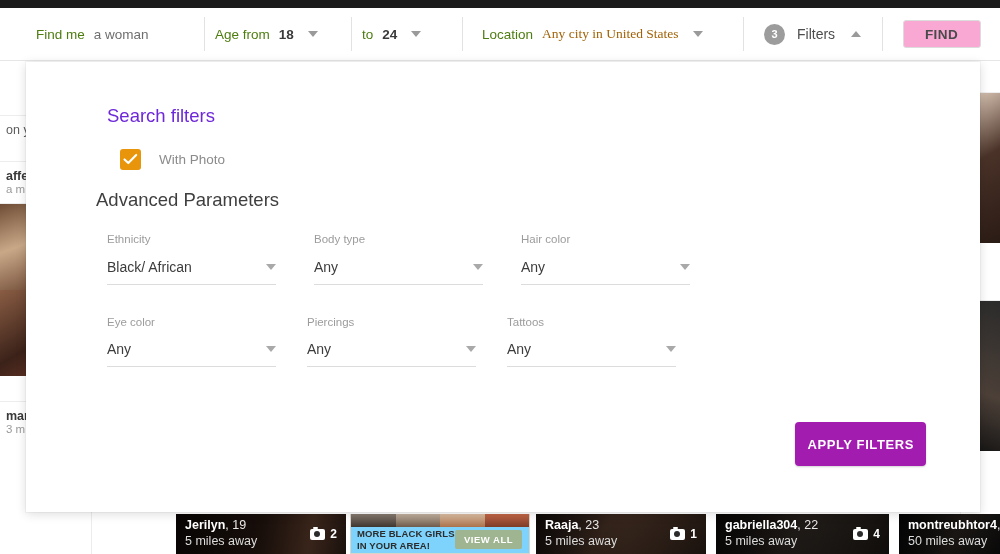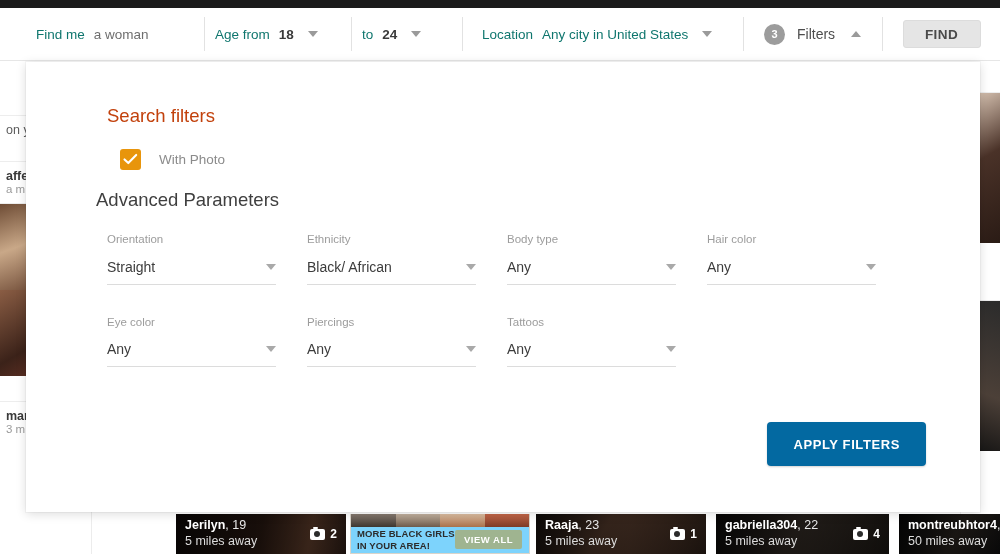--- a/index.html
+++ b/index.html
@@ -27,45 +27,45 @@
   .sb-cell {
     display: flex; align-items: center;
     height: 100%;
     position: relative;
     padding: 0 12px;
   }
   .sb-sep::after {
     content: ""; position: absolute; right: 0; top: 9px; bottom: 9px;
     width: 1px; background: #e2e2e2;
   }
-  .sb-label { color: #0f766e; font-size: 13.5px; margin-right: 9px; white-space: nowrap; }
+  .sb-label { color: #4d7c0f; font-size: 13.5px; margin-right: 9px; white-space: nowrap; }
   .sb-value { color: #3b3b3b; font-size: 13.5px; font-weight: 700; white-space: nowrap; }
   .sb-value.plain { font-weight: 400; color: #6e6e6e; }
-  .sb-value.loc { font-weight: 400; color: #0f766e; }
+  .sb-value.loc { font-weight: 400; color: #a16207; font-family: Liberation Serif, serif; }
   .caret-dn {
     width: 0; height: 0; margin-left: 14px;
     border-left: 5px solid transparent; border-right: 5px solid transparent;
     border-top: 6px solid #9a9a9a;
   }
   .caret-up {
     width: 0; height: 0; margin-left: 16px;
     border-left: 5px solid transparent; border-right: 5px solid transparent;
     border-bottom: 6px solid #9a9a9a;
   }
   .badge-count {
     width: 21px; height: 21px; border-radius: 50%;
     background: #9c9c9c; color: #fff;
     font-size: 11px; font-weight: 700;
     display: flex; align-items: center; justify-content: center;
     margin-right: 12px;
   }
   .filters-text { color: #4d4d4d; font-size: 14px; }
   .find-btn {
     width: 78px; height: 28px;
-    background: #e5e5e5;
+    background: #f9a8d4;
     border: 1px solid #dcdcdc;
     border-radius: 3px;
     color: #4a4a4a; font-size: 13.5px; font-weight: 700;
     letter-spacing: .4px;
     display: flex; align-items: center; justify-content: center;
     cursor: pointer;
   }
 
   
   .bg-left {
@@ -98,21 +98,21 @@
 
   
   .panel {
     position: absolute; left: 26px; top: 62px; width: 954px; height: 450px;
     background: #ffffff;
     box-shadow: 0 2px 10px rgba(0,0,0,.14), 0 0 0 1px rgba(0,0,0,.03);
     z-index: 20;
   }
   .panel-title {
     position: absolute; left: 81px; top: 43px;
-    font-size: 18.5px; color: #c2410c; font-weight: 400;
+    font-size: 18.5px; color: #6d28d9; font-weight: 400;
   }
   .with-photo-row {
     position: absolute; left: 94px; top: 87px;
     display: flex; align-items: center;
   }
   .cbox {
     width: 21px; height: 21px; border-radius: 3px;
     background: #e8950c; position: relative; cursor: pointer;
     flex: 0 0 auto;
   }
@@ -143,23 +143,23 @@
   }
   .field-value { font-size: 14px; color: #3c3c3c; }
   .fs-caret {
     width: 0; height: 0;
     border-left: 5px solid transparent; border-right: 5px solid transparent;
     border-top: 6px solid #a9a9a9;
   }
 
   .apply-btn {
     position: absolute; right: 54px; bottom: 46px;
-    background: #0369a1;
+    background: #a21caf;
     border: none; border-radius: 4px;
-    padding: 0 26px; height: 44px; min-width: 113px;
+    padding: 0 12px; height: 44px; min-width: 113px;
     color: #fff; font-size: 13px; font-weight: 700; letter-spacing: .6px;
     cursor: pointer;
     box-shadow: 0 1px 2px rgba(0,0,0,.18);
     display: flex; align-items: center; justify-content: center;
   }
 
   
   .cardstrip {
     position: absolute; left: 0; bottom: 0; width: 1000px; height: 40px;
     z-index: 5; overflow: hidden;
@@ -305,27 +305,20 @@
       </span>
       <span class="cbox-label">With Photo</span>
     </div>
 
     <div class="adv-title">Advanced Parameters</div>
 
     <div class="fields">
 
       <div class="field-row">
         <div class="field">
-          <div class="field-label">Orientation</div>
-          <div class="field-select">
-            <span class="field-value">Straight</span>
-            <span class="fs-caret"></span>
-          </div>
-        </div>
-        <div class="field">
           <div class="field-label">Ethnicity</div>
           <div class="field-select">
             <span class="field-value">Black/ African</span>
             <span class="fs-caret"></span>
           </div>
         </div>
         <div class="field">
           <div class="field-label">Body type</div>
           <div class="field-select">
             <span class="field-value">Any</span>

